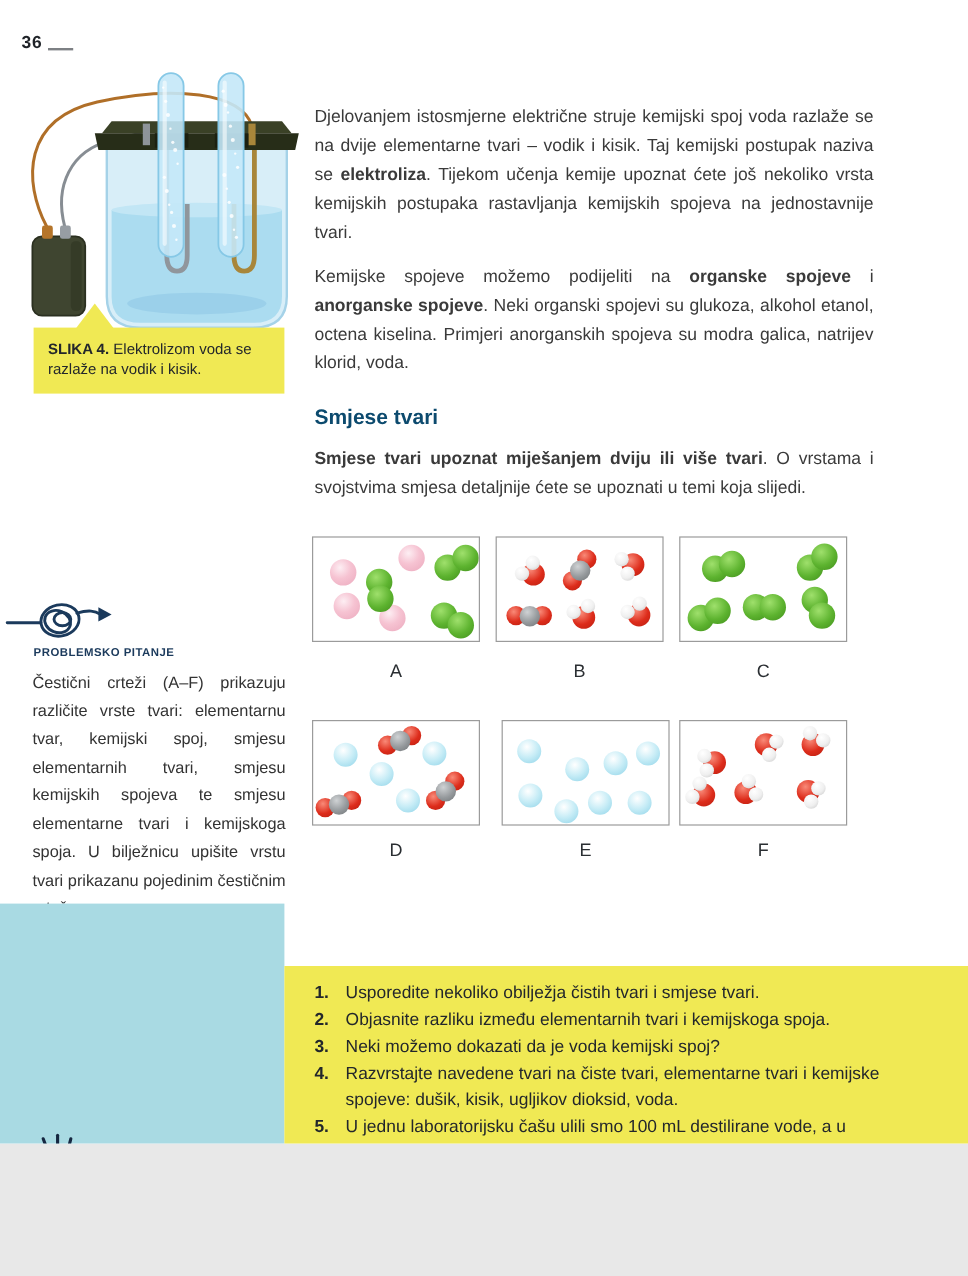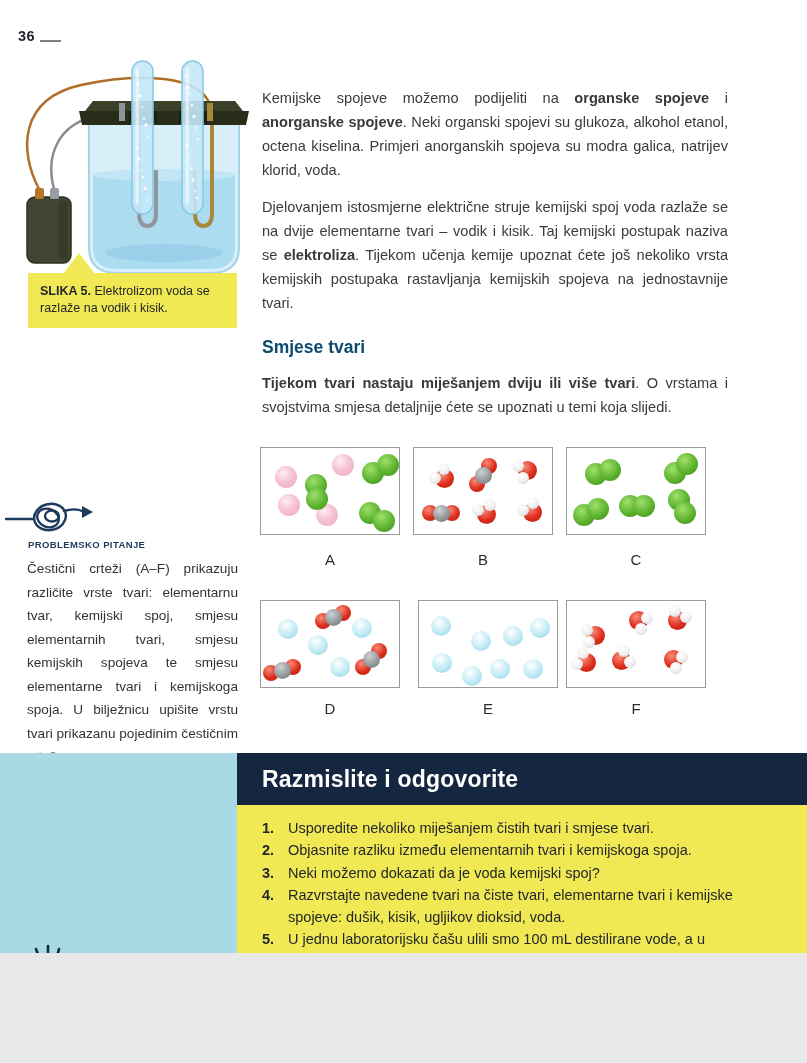--- a/index.html
+++ b/index.html
@@ -122,42 +122,42 @@
       </g>
 
     <rect x="12" y="142" width="44" height="66" rx="8" fill="#3f4530" stroke="#2b3020" stroke-width="1.5"></rect>
     <rect x="44" y="146" width="9" height="58" rx="4" fill="#353b27"></rect>
     <rect x="20" y="133" width="9" height="11" rx="2" fill="#b5752a"></rect>
     <rect x="35" y="133" width="9" height="11" rx="2" fill="#979da3"></rect>
   </svg>
 
   <div class="caption">
     <div class="caption-pointer"></div>
-    <span><span class="b">SLIKA 5.</span><span> Elektrolizom voda se razlaže na vodik i kisik.</span></span>
+    <span><span class="b">SLIKA 4.</span><span> Elektrolizom voda se razlaže na vodik i kisik.</span></span>
   </div>
 
 
   <svg class="problem-icon" width="92" height="42" viewBox="0 0 92 42">
     <g fill="none" stroke="#1b3a5c" stroke-width="2.4" stroke-linecap="round">
       <path d="M2,22 H30"></path>
       <ellipse cx="46" cy="20" rx="16" ry="13" transform="rotate(-12 46 20)"></ellipse>
       <ellipse cx="44" cy="21" rx="11" ry="9" transform="rotate(22 44 21)"></ellipse>
       <ellipse cx="48" cy="19" rx="7" ry="5.5"></ellipse>
       <path d="M60,14 C70,11 75,12 80,15"></path>
     </g>
     <polygon points="78,9 89,15 78,21" fill="#1b3a5c"></polygon>
   </svg>
   <div class="problem-label">PROBLEMSKO PITANJE</div>
   <div class="problem-text">Čestični crteži (A–F) prikazuju različite vrste tvari: elementarnu tvar, kemijski spoj, smjesu elementarnih tvari, smjesu kemijskih spojeva te smjesu elementarne tvari i kemijskoga spoja. U bilježnicu upišite vrstu tvari prikazanu pojedinim čestičnim crtežom.</div>
 
   <div class="main">
+    <p><span>Djelovanjem istosmjerne električne struje kemijski spoj voda razlaže se na dvije elementarne tvari – vodik i kisik. Taj kemijski postupak naziva se </span><span class="b">elektroliza</span><span>. Tijekom učenja kemije upoznat ćete još nekoliko vrsta kemijskih postupaka rastavljanja kemijskih spojeva na jednostavnije tvari.</span></p>
     <p><span>Kemijske spojeve možemo podijeliti na </span><span class="b">organske spojeve</span><span> i </span><span class="b">anorganske spojeve</span><span>. Neki organski spojevi su glukoza, alkohol etanol, octena kiselina. Primjeri anorganskih spojeva su modra galica, natrijev klorid, voda.</span></p>
-    <p><span>Djelovanjem istosmjerne električne struje kemijski spoj voda razlaže se na dvije elementarne tvari – vodik i kisik. Taj kemijski postupak naziva se </span><span class="b">elektroliza</span><span>. Tijekom učenja kemije upoznat ćete još nekoliko vrsta kemijskih postupaka rastavljanja kemijskih spojeva na jednostavnije tvari.</span></p>
     <h3>Smjese tvari</h3>
-    <p><span class="b">Tijekom tvari nastaju miješanjem dviju ili više tvari</span><span>. O vrstama i svojstvima smjesa detaljnije ćete se upoznati u temi koja slijedi.</span></p>
+    <p><span class="b">Smjese tvari upoznat miješanjem dviju ili više tvari</span><span>. O vrstama i svojstvima smjesa detaljnije ćete se upoznati u temi koja slijedi.</span></p>
   </div>
 
   <div class="pbox" style="left:260px;top:447px">
       <div class="atom c-pink" style="left: 14px; top: 18px; height: 22px; width: 22px;"></div>
       <div class="atom c-pink" style="left: 71px; top: 6px; height: 22px; width: 22px;"></div>
       <div class="atom c-pink" style="left: 17px; top: 46px; height: 22px; width: 22px;"></div>
       <div class="atom c-pink" style="left: 55px; top: 56px; height: 22px; width: 22px;"></div>
       <div class="atom c-green" style="left: 44px; top: 26px; height: 22px; width: 22px;"></div>
       <div class="atom c-green" style="left: 45px; top: 40px; height: 22px; width: 22px;"></div>
       <div class="atom c-green" style="left: 101px; top: 14px; height: 22px; width: 22px;"></div>
@@ -244,28 +244,25 @@
       <div class="atom c-white" style="left: 57.2924px; top: 54.9752px; height: 12px; width: 12px;"></div>
       <div class="atom c-red" style="left: 96.5px; top: 48.5px; height: 19px; width: 19px;"></div>
       <div class="atom c-white" style="left: 109.292px; top: 50.0248px; height: 12px; width: 12px;"></div>
       <div class="atom c-white" style="left: 102.936px; top: 61.035px; height: 12px; width: 12px;"></div>
     </div>
   <div class="plabel" style="left:260px;top:700px">D</div>
   <div class="plabel" style="left:418px;top:700px">E</div>
   <div class="plabel" style="left:566px;top:700px">F</div>
 
   <div class="band-blue"></div>
-  <div class="band-header">
-    <h2>Razmislite i odgovorite</h2>
-  </div>
   <div class="band-yellow"></div>
   <ol class="questions">
       <li>
         <span class="qnum">1.</span>
-        <span class="qtext">Usporedite nekoliko miješanjem čistih tvari i smjese tvari.</span>
+        <span class="qtext">Usporedite nekoliko obilježja čistih tvari i smjese tvari.</span>
       </li>
       <li>
         <span class="qnum">2.</span>
         <span class="qtext">Objasnite razliku između elementarnih tvari i kemijskoga spoja.</span>
       </li>
       <li>
         <span class="qnum">3.</span>
         <span class="qtext">Neki možemo dokazati da je voda kemijski spoj?</span>
       </li>
       <li>

